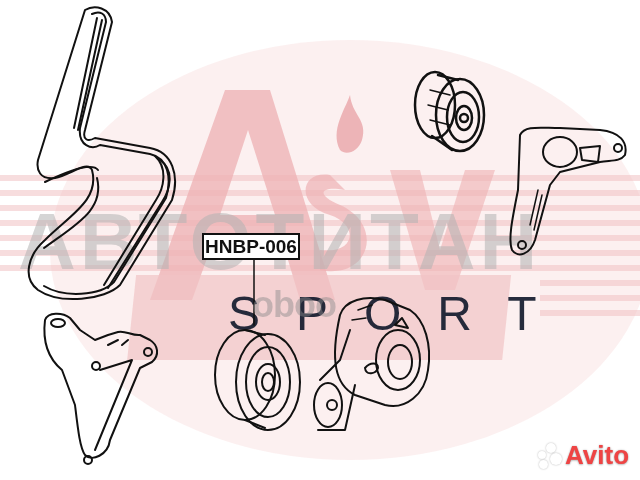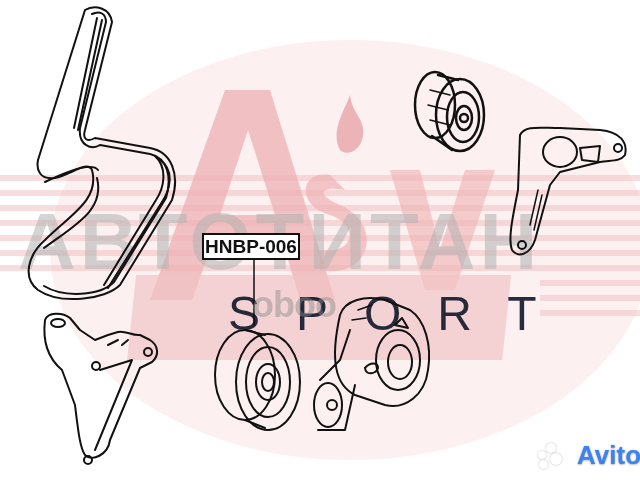--- a/index.html
+++ b/index.html
@@ -4,21 +4,21 @@
 <style>
   html, body { margin:0; padding:0; }
   body { width:640px; height:480px; overflow:hidden; background:#ffffff; position:relative; font-family:"Liberation Sans", sans-serif; }
   .canvas { position:absolute; left:0; top:0; width:640px; height:480px; }
   .bg-logo { position:absolute; left:0; top:0; width:640px; height:480px; }
   .watermark-text { position:absolute; left:18px; top:196px; width:620px; font-family:"Liberation Sans", sans-serif; font-weight:bold; font-size:80px; letter-spacing:4px; color:#b3b3b3; opacity:0.55; white-space:nowrap; }
   .sport-text { position:absolute; left:228px; top:286px; font-family:Liberation Sans, sans-serif; font-size:48px; letter-spacing:36px; color:#0f172a; opacity:0.9; white-space:nowrap; }
   .oboo { position:absolute; left:252px; top:284px; font-family:"Liberation Sans", sans-serif; font-weight:bold; font-size:36px; color:#8a8a8a; opacity:0.45; letter-spacing:-1px; }
   .parts { position:absolute; left:0; top:0; width:640px; height:480px; }
   .label-box { position:absolute; left:202px; top:233px; width:98px; height:27px; border:2px solid #111; background:#fff; box-sizing:border-box; display:flex; align-items:center; justify-content:center; font-family:"Liberation Sans", sans-serif; font-weight:bold; font-size:19px; color:#111; }
-  .avito { position:absolute; left:536px; top:440px; display:flex; align-items:center; gap:13px; color:#3b82f6; font-family:"Liberation Sans", sans-serif; font-weight:bold; font-size:26px; text-shadow:0 0 2px rgba(0,0,0,0.25), 0 1px 2px rgba(0,0,0,0.2); }
+  .avito { position:absolute; left:536px; top:440px; display:flex; align-items:center; gap:1px; color:#ef4444; font-family:"Liberation Sans", sans-serif; font-weight:bold; font-size:26px; text-shadow:0 0 2px rgba(0,0,0,0.25), 0 1px 2px rgba(0,0,0,0.2); }
   .avito-dots { position:relative; width:28px; height:26px; }
   .avito-dots span { position:absolute; border-radius:50%; background:#fff; box-shadow:0 0 2px rgba(0,0,0,0.3); }
 </style>
 </head>
 <body>
 
 <div class="canvas">
 
   <svg class="bg-logo" viewBox="0 0 640 480" xmlns="http://www.w3.org/2000/svg">
 

